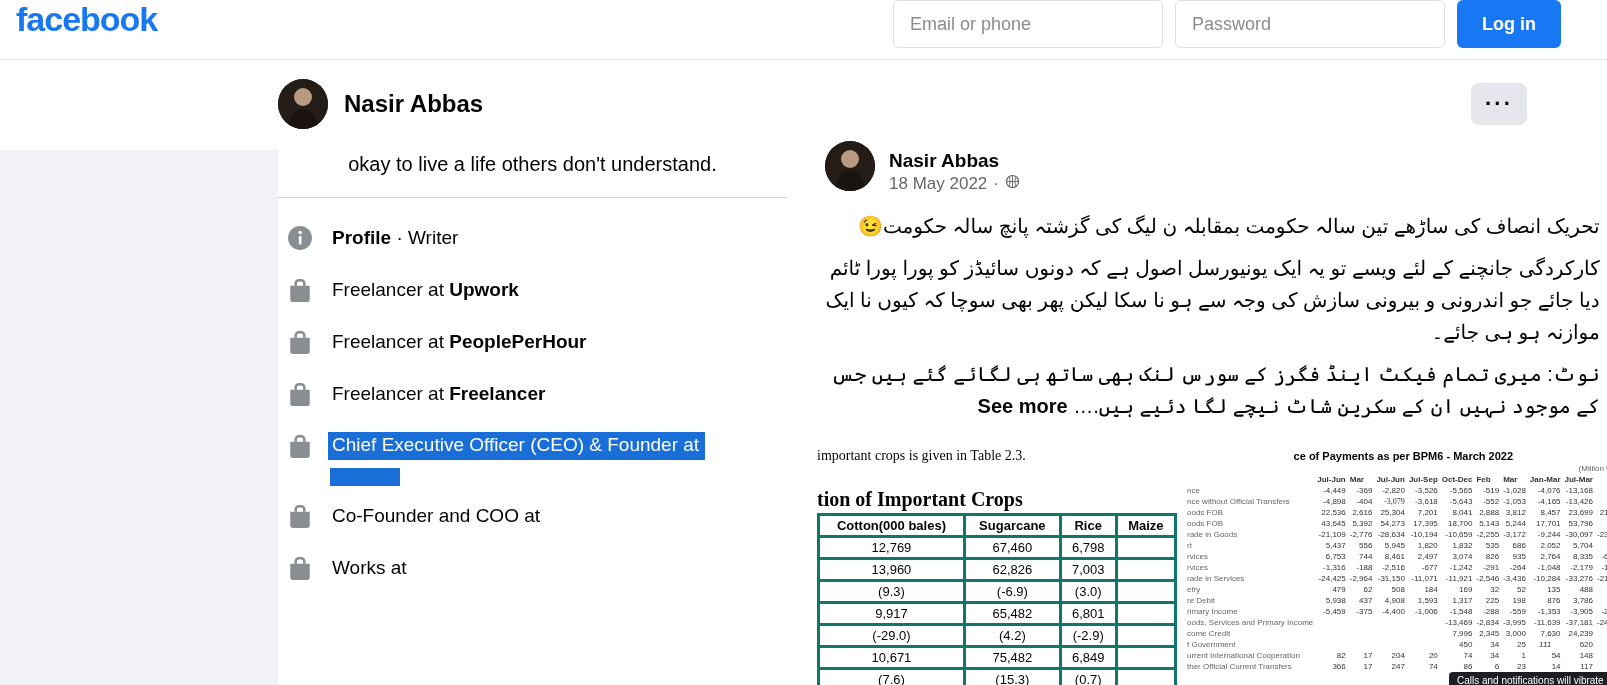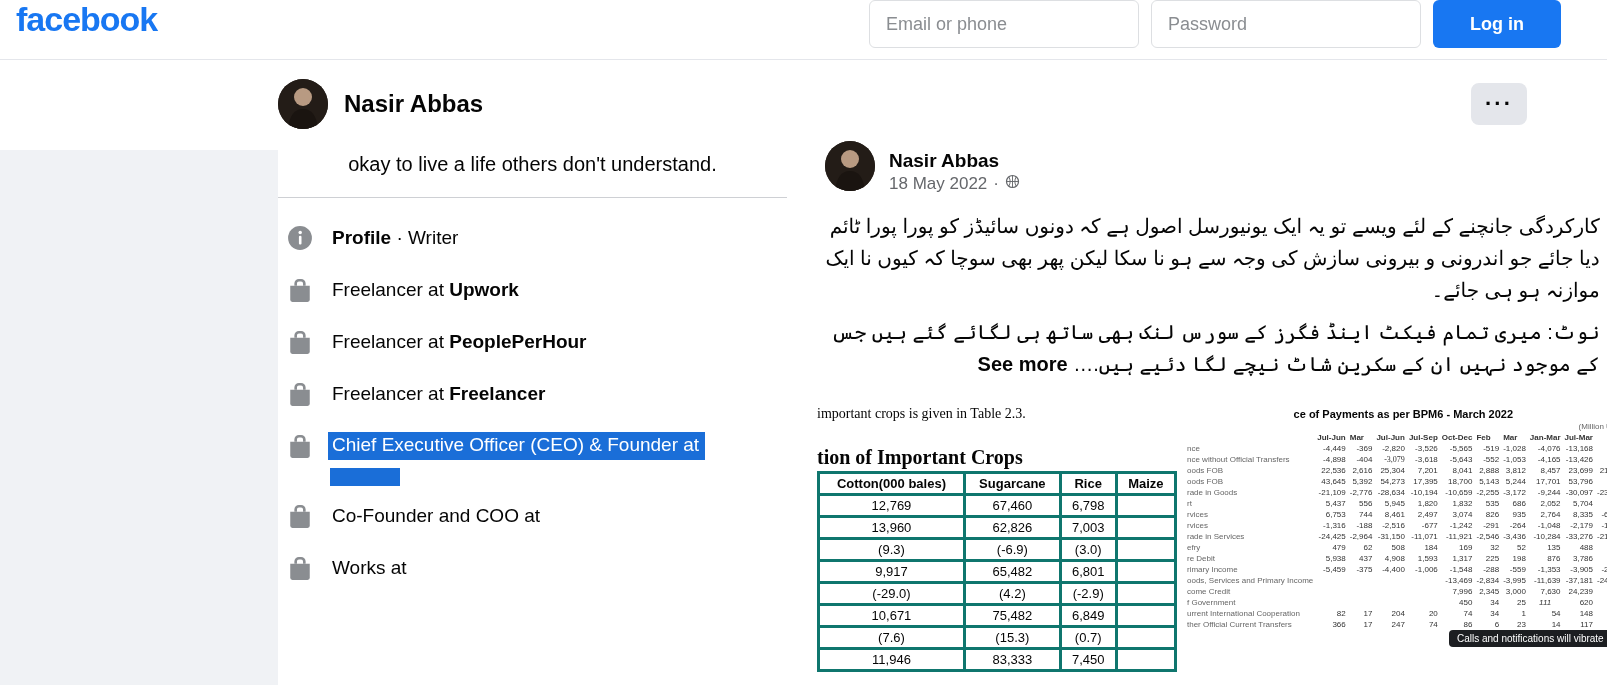--- a/index.html
+++ b/index.html
@@ -2,21 +2,21 @@
 <html><head>
   <meta charset="utf-8">
   <style>
     * { margin:0; padding:0; box-sizing:border-box; font-family: Helvetica, Arial, sans-serif; }
     body { background:#fff; overflow-x:hidden; color:#050505; }
     .topbar { height:60px; border-bottom:1px solid #e4e6eb; display:flex; align-items:flex-start; padding:0 16px; justify-content:space-between; }
     .logo { color:#1877f2; font-weight:700; font-size:34px; letter-spacing:-1px; }
     .login-area { display:flex; align-items:center; gap:12px; margin-right:30px;}
     .login-input { height:48px; width:270px; border:1px solid #dddfe2; border-radius:6px; padding:0 16px; font-size:18px; color:#1c1e21; }
     .login-input::placeholder { color:#8a8d91; }
-    .login-btn { height:48px; padding:0 37px; background:#1877f2; color:#fff; font-weight:600; font-size:18px; border:none; border-radius:6px; cursor:pointer; }
+    .login-btn { height:48px; padding:0 25px; background:#1877f2; color:#fff; font-weight:600; font-size:18px; border:none; border-radius:6px; cursor:pointer; }
     .subbar { height:88px; display:flex; align-items:center; padding:0 0 0 278px; justify-content:space-between; border-bottom:1px solid transparent; }
     .subbar-left { display:flex; align-items:center; gap:16px; }
     .avatar { width:50px; height:50px; border-radius:50%; background:#2b2520; display:flex; align-items:center; justify-content:center; overflow:hidden; }
     .avatar svg { width:50px; height:50px; display:block; }
     .name-title { font-size:24px; font-weight:700; }
     .more-btn { margin-right:80px; width:56px; height:42px; background:#e4e6eb; border-radius:8px; display:flex; align-items:center; justify-content:center; font-size:22px; font-weight:700; color:#050505; letter-spacing:2px; cursor:pointer; }
     .body-area { display:flex; padding-top:2px; }
     .left-gutter { width:278px; flex:0 0 278px; background:#f0f2f5; min-height:560px; }
     .about-col { width:525px; flex:0 0 525px; padding-right:16px; }
     .bio-line { font-size:20px; text-align:center; line-height:1.45; padding:0 12px 18px 12px; color:#050505; }
@@ -172,20 +172,21 @@
             <svg width="15" height="15" viewBox="0 0 16 16">
                 <circle cx="8" cy="8" r="6.4" fill="none" stroke="#65676b" stroke-width="1.3"></circle>
                 <path d="M2 8h12M8 2v12M4 3c2 3 2 7 0 10M12 3c-2 3-2 7 0 10" stroke="#65676b" stroke-width="1" fill="none"></path>
               </svg>
           </span>
         </div>
       </div>
     </div>
 
     <div class="post-body">
+      <p>تحریک انصاف کی ساڑھے تین سالہ حکومت بمقابلہ ن لیگ کی گزشتہ پانچ سالہ حکومت😉</p>
       <p>کارکردگی جانچنے کے لئے ویسے تو یہ ایک یونیورسل اصول ہے کہ دونوں سائیڈز کو پورا پورا ٹائم دیا جائے جو اندرونی و بیرونی سازش کی وجہ سے ہو نا سکا لیکن پھر بھی سوچا کہ کیوں نا ایک  موازنہ ہو ہی جائے۔</p>
       <p class="ualign-note">
         <span>نوٹ: میری تمام فیکٹ اینڈ فگرز کے سورس لنک بھی ساتھ ہی لگائے گئے ہیں جس کے موجود نہیں ان کے سکرین شاٹ نیچے لگا دئیے ہیں.…</span>
         <span class="see-more-wrap"> <span class="see-more">See more</span></span>
       </p>
     </div>
 
     <div class="attachment">
       <div class="att-left">
         <div class="caption">important crops is given in Table 2.3.</div>

